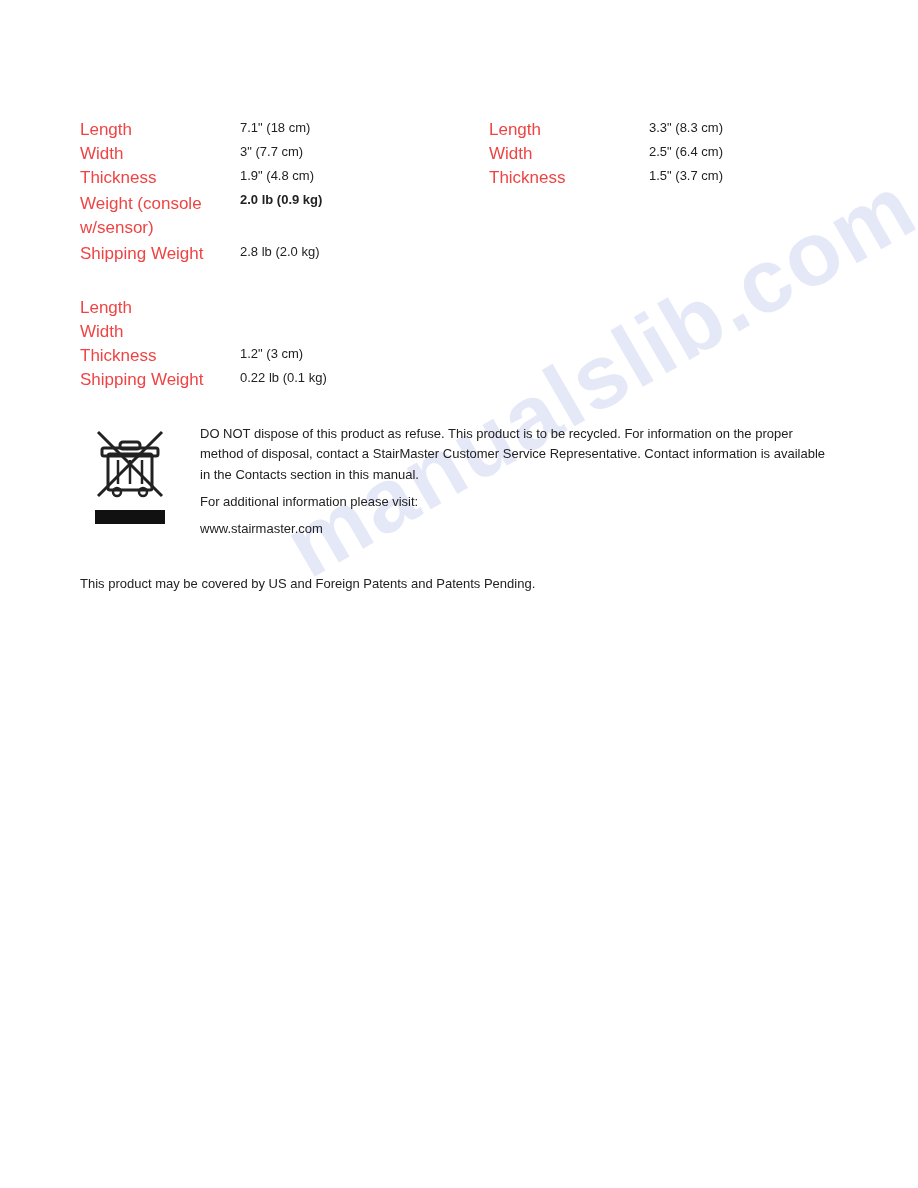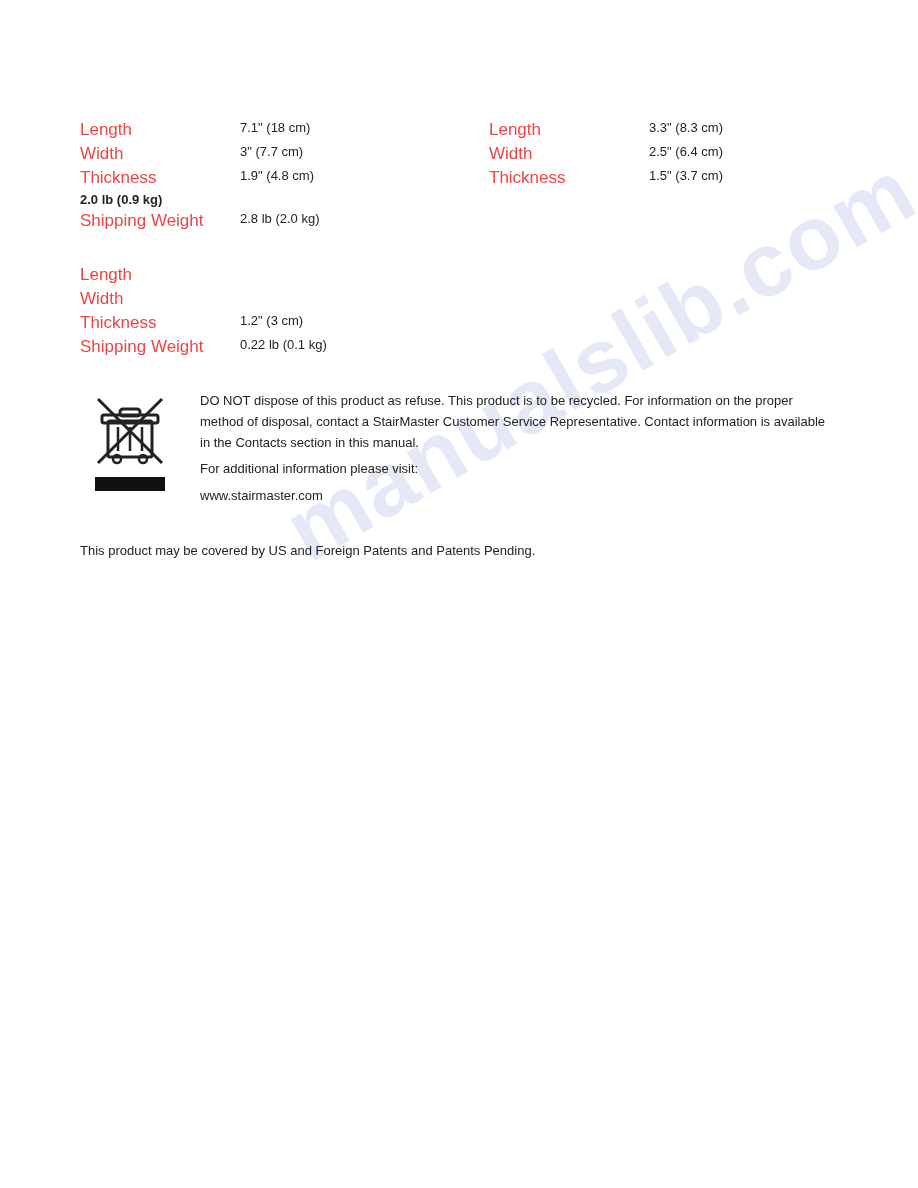--- a/index.html
+++ b/index.html
@@ -159,20 +159,21 @@
         </div>
         <div class="spec-item">
           <span class="spec-label">Width</span>
           <span class="spec-value">3" (7.7 cm)</span>
         </div>
         <div class="spec-item">
           <span class="spec-label">Thickness</span>
           <span class="spec-value">1.9" (4.8 cm)</span>
         </div>
         <div class="spec-item">
+          <span class="spec-label" style="line-height:1.4;">Weight (console<br>w/sensor)</span>
           <span class="spec-value" style="padding-top:0;font-weight:bold;">2.0 lb (0.9 kg)</span>
         </div>
         <div class="spec-item">
           <span class="spec-label">Shipping Weight</span>
           <span class="spec-value">2.8 lb (2.0 kg)</span>
         </div>
       </div>
 
       <div class="specs-column">
         <div class="spec-item">

